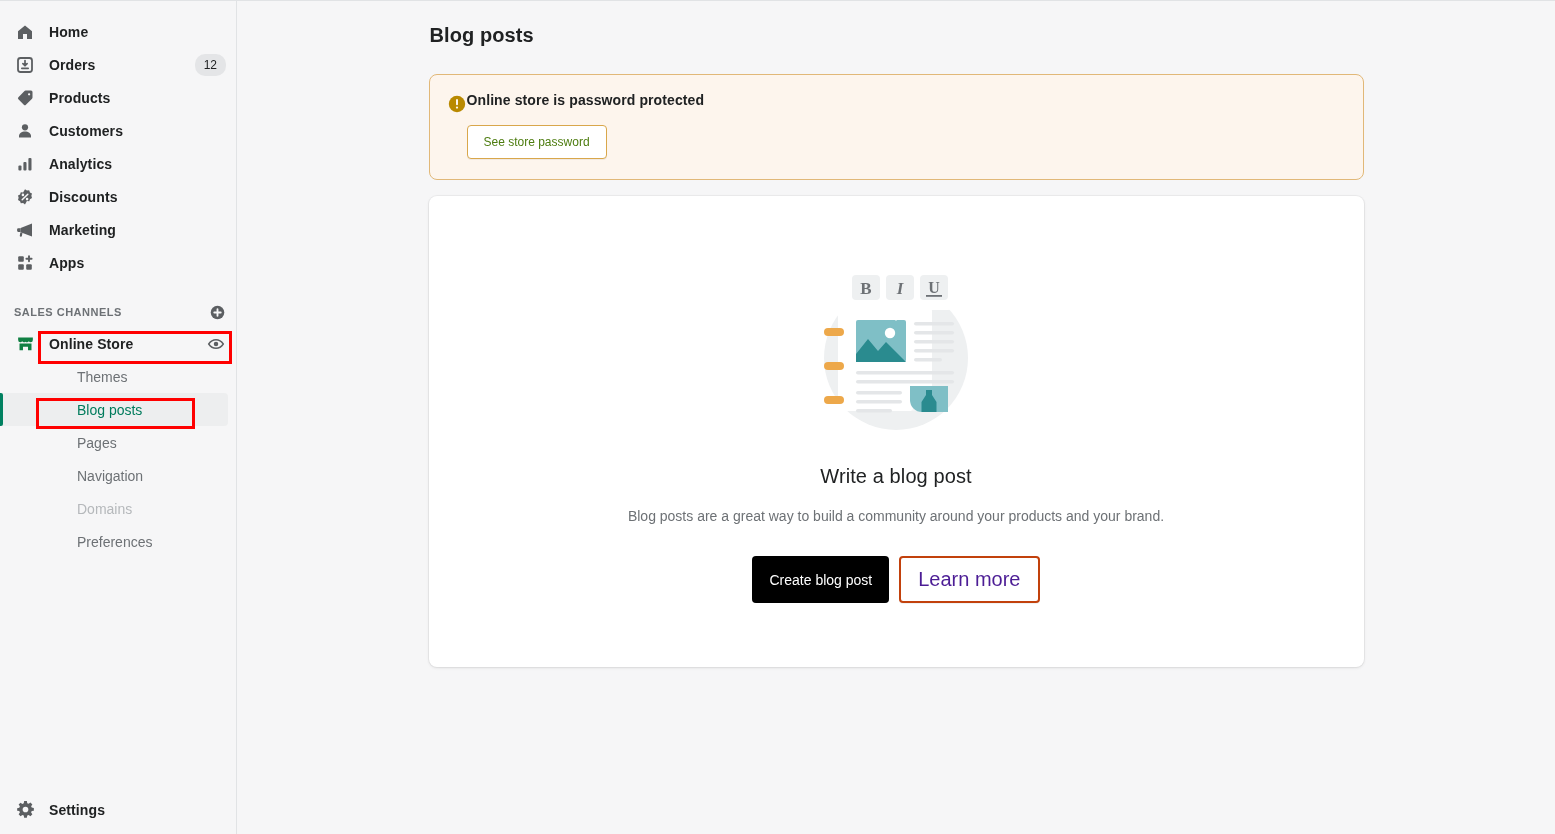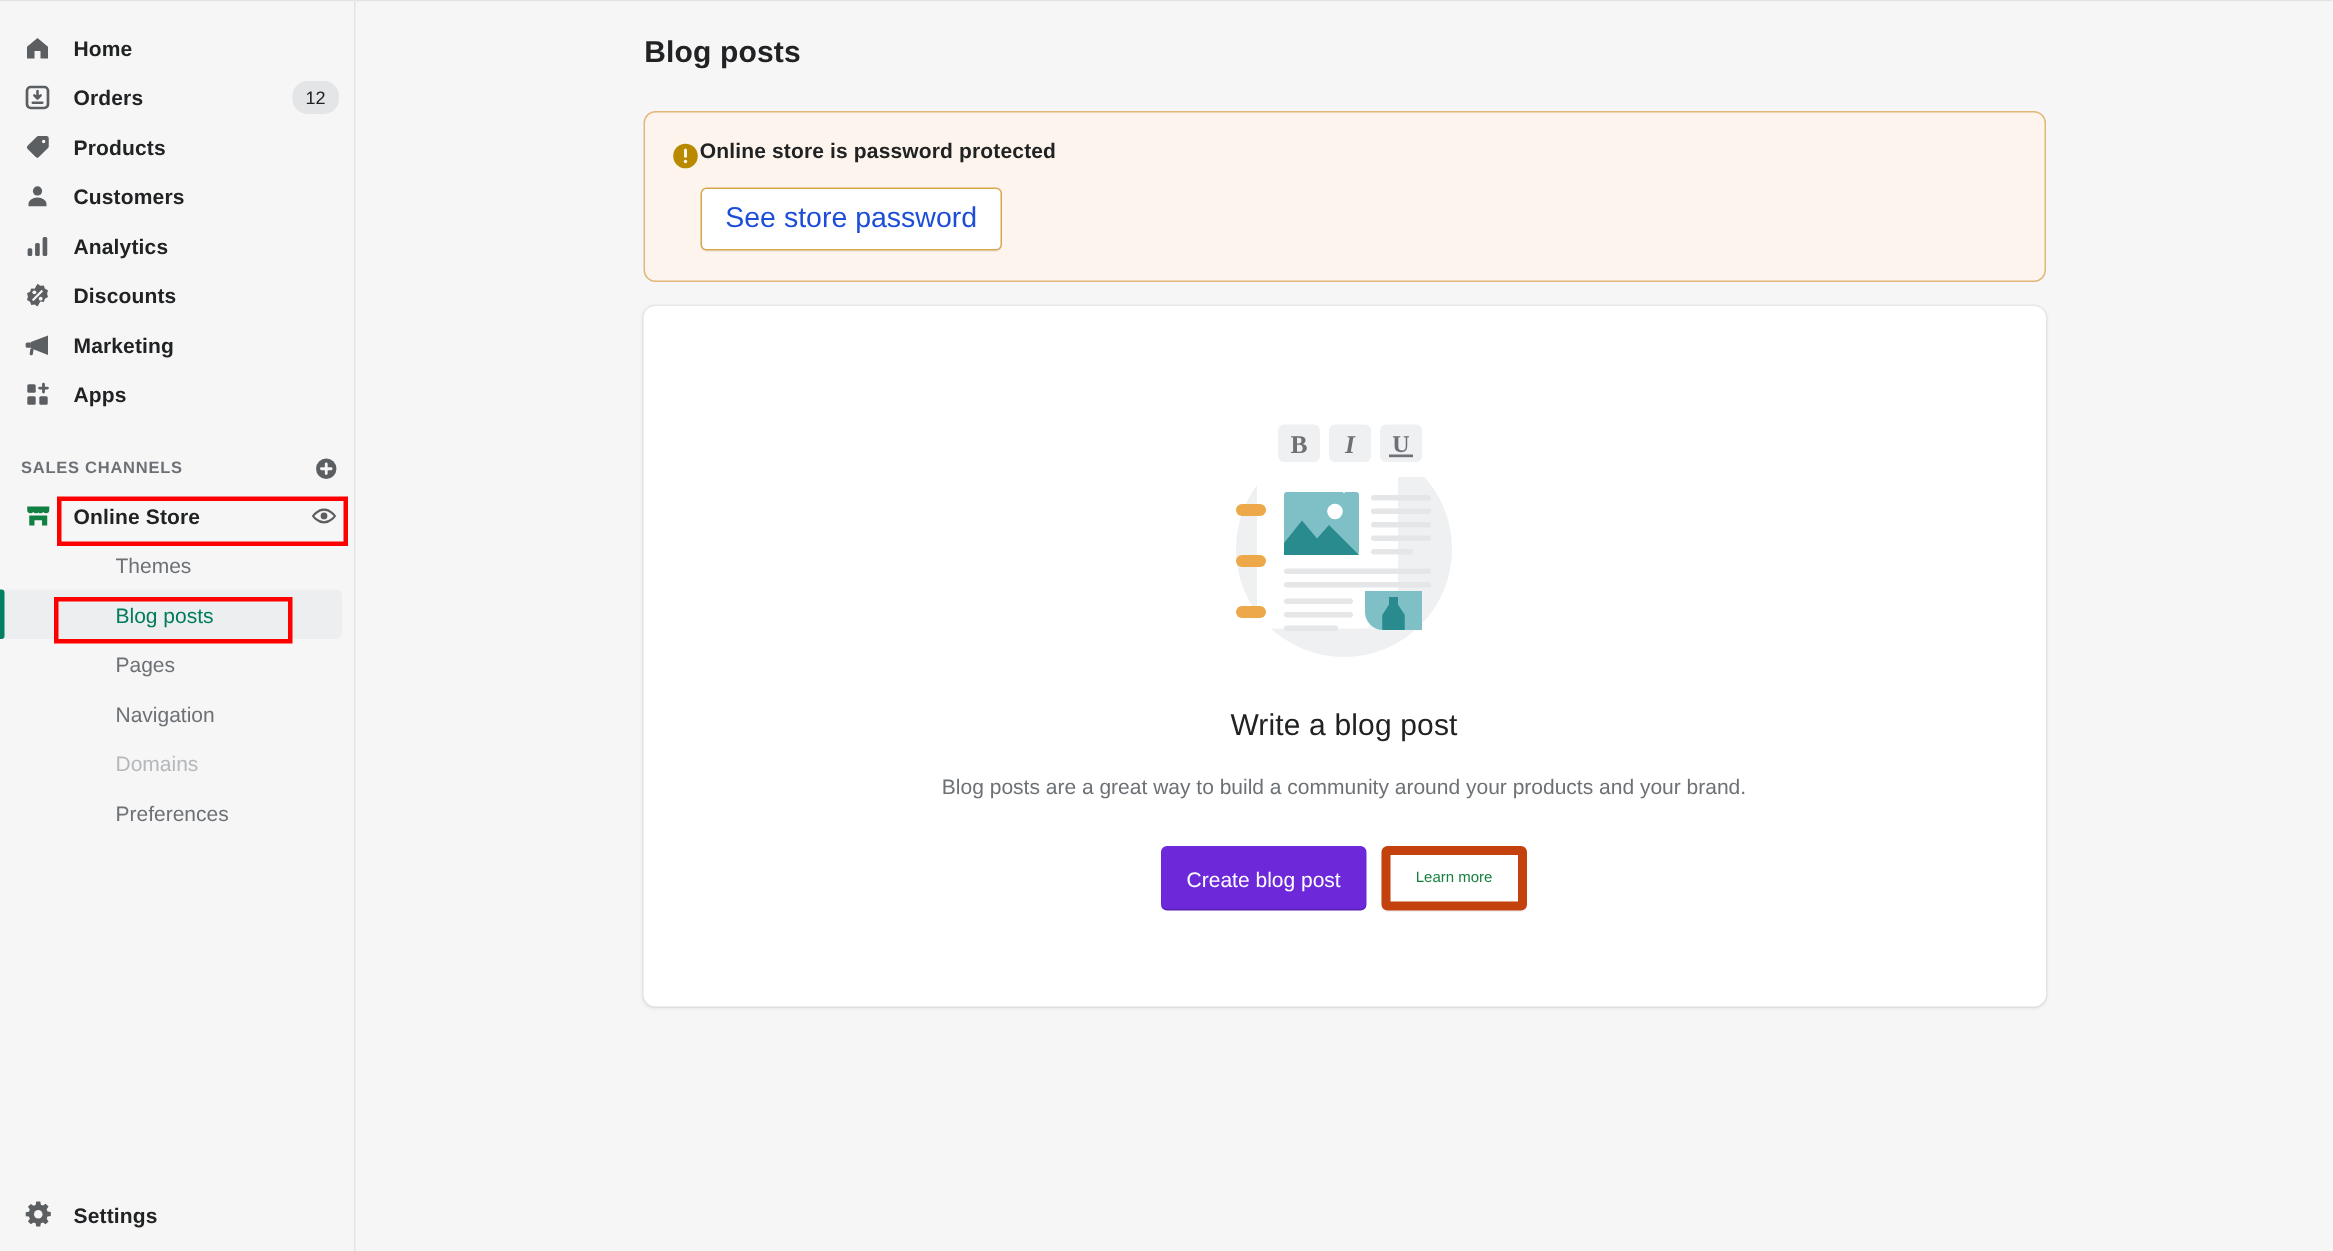--- a/index.html
+++ b/index.html
@@ -188,23 +188,23 @@
     margin-top: 8px;
     line-height: 1.45;
   }
   .banner-btn {
     margin-top: 17px;
     display: inline-block;
     background: #ffffff;
     border: 1px solid #d9a74b;
     border-radius: 4px;
     padding: 9px 16px;
-    font-size: 19px;
+    font-size: 12px;
     font-family: "Liberation Sans", sans-serif;
-    color: #1d4ed8;
+    color: #4d7c0f;
     cursor: pointer;
     box-shadow: 0 1px 0 rgba(0,0,0,0.05);
   }
 
   
   .card {
     margin-top: 16px;
     background: #ffffff;
     border-radius: 8px;
     box-shadow: 0 0 0 1px rgba(63,63,68,0.05), 0 1px 3px rgba(63,63,68,0.12);
@@ -225,37 +225,37 @@
     margin-top: 18px;
     line-height: 1.5;
   }
   .btn-row {
     margin-top: 29px;
     display: flex;
     justify-content: center;
     gap: 10px;
   }
   .btn-primary {
-    background: #6d28d9;
+    background: #000000;
     color: #ffffff;
     border: none;
     border-radius: 4px;
     padding: 10px 17px;
     font-size: 14px;
     font-family: "Liberation Sans", sans-serif;
     cursor: pointer;
     box-shadow: inset 0 -1px 0 rgba(0,0,0,0.2);
   }
   .btn-secondary {
     background: #ffffff;
-    color: #15803d;
-    border: 6px solid #c2410c;
+    color: #4c1d95;
+    border: 2px solid #c2410c;
     border-radius: 4px;
     padding: 10px 17px;
-    font-size: 10px;
+    font-size: 20px;
     font-family: "Liberation Sans", sans-serif;
     cursor: pointer;
     box-shadow: 0 1px 0 rgba(0,0,0,0.05);
   }
 </style>
 </head>
 <body>
 
 <div class="app">
 

